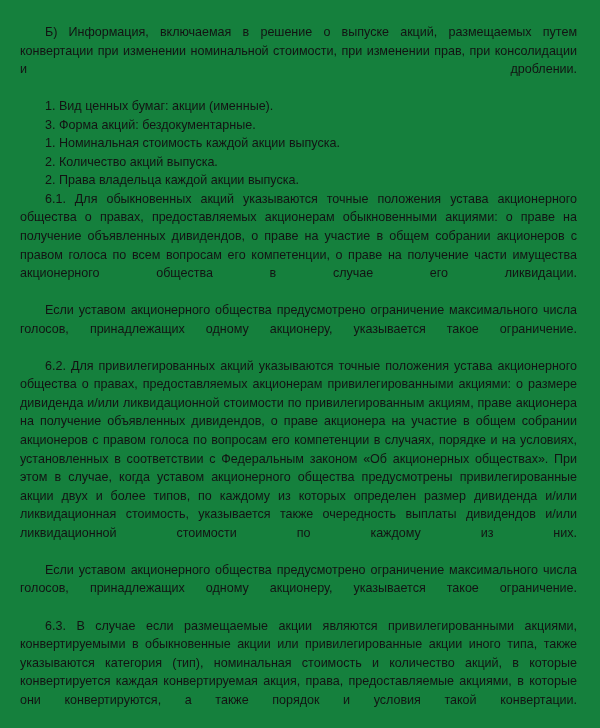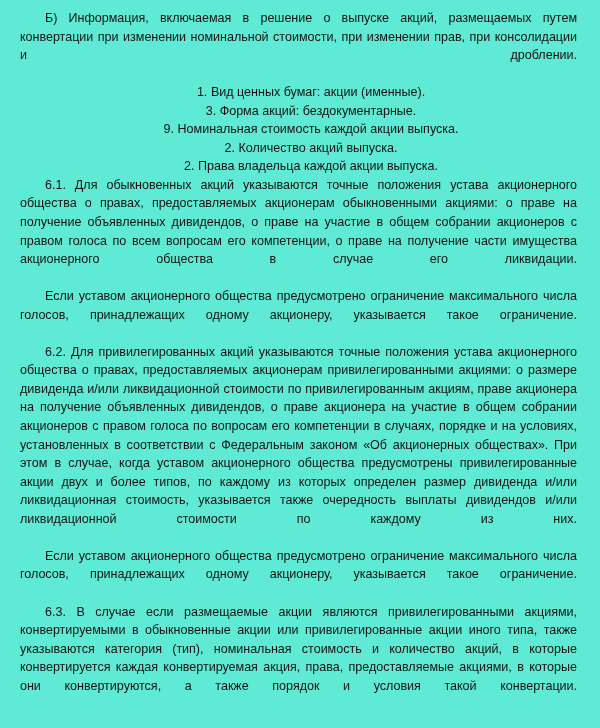--- a/index.html
+++ b/index.html
@@ -13,22 +13,22 @@
     background: #ffffff;
     font-family: "Liberation Sans", "DejaVu Sans", sans-serif;
     color: #131313;
     overflow: hidden;
   }
 
   #page {
     width: 600px;
     height: 728px;
     box-sizing: border-box;
-    padding: 9px 23px 0 20px;
-    background: #5eead4;
+    padding: 23px 23px 0 20px;
+    background: #15803d;
     position: relative;
   }
 
   .doc-body {
     font-size: 12.55px;
     line-height: 18.55px;
     text-align: justify;
     text-justify: inter-word;
     letter-spacing: -0.02px;
     word-spacing: 0.1px;
@@ -41,21 +41,21 @@
     padding: 0;
     text-indent: 25px;
     text-align: justify;
   }
 
   
   p.item {
     margin: 0;
     padding: 0;
     text-indent: 25px;
-    text-align: center;
+    text-align: left;
   }
 
   
   p.para::after {
     content: "";
     display: inline-block;
     width: 100%;
   }
   p.para {
     
@@ -63,21 +63,21 @@
   }
 </style>
 </head>
 <body>
 
 <div id="page">
   <div class="doc-body" id="doc-body">
       <p class="para">Б) Информация, включаемая в решение о выпуске акций, размещаемых путем конвертации при изменении номинальной стоимости, при изменении прав, при консолидации и дроблении.</p>
       <p class="item">1. Вид ценных бумаг: акции (именные).</p>
       <p class="item">3. Форма акций: бездокументарные.</p>
-      <p class="item">9. Номинальная стоимость каждой акции выпуска.</p>
+      <p class="item">1. Номинальная стоимость каждой акции выпуска.</p>
       <p class="item">2. Количество акций выпуска.</p>
       <p class="item">2. Права владельца каждой акции выпуска.</p>
       <p class="para">6.1. Для обыкновенных акций указываются точные положения устава акционерного общества о правах, предоставляемых акционерам обыкновенными акциями: о праве на получение объявленных дивидендов, о праве на участие в общем собрании акционеров с правом голоса по всем вопросам его компетенции, о праве на получение части имущества акционерного общества в случае его ликвидации.</p>
       <p class="para">Если уставом акционерного общества предусмотрено ограничение максимального числа голосов, принадлежащих одному акционеру, указывается такое ограничение.</p>
       <p class="para">6.2. Для привилегированных акций указываются точные положения устава акционерного общества о правах, предоставляемых акционерам привилегированными акциями: о размере дивиденда и/или ликвидационной стоимости по привилегированным акциям, праве акционера на получение объявленных дивидендов, о праве акционера на участие в общем собрании акционеров с правом голоса по вопросам его компетенции в случаях, порядке и на условиях, установленных в соответствии с Федеральным законом «Об акционерных обществах». При этом в случае, когда уставом акционерного общества предусмотрены привилегированные акции двух и более типов, по каждому из которых определен размер дивиденда и/или ликвидационная стоимость, указывается также очередность выплаты дивидендов и/или ликвидационной стоимости по каждому из них.</p>
       <p class="para">Если уставом акционерного общества предусмотрено ограничение максимального числа голосов, принадлежащих одному акционеру, указывается такое ограничение.</p>
       <p class="para">6.3. В случае если размещаемые акции являются привилегированными акциями, конвертируемыми в обыкновенные акции или привилегированные акции иного типа, также указываются категория (тип), номинальная стоимость и количество акций, в которые конвертируется каждая конвертируемая акция, права, предоставляемые акциями, в которые они конвертируются, а также порядок и условия такой конвертации.</p>
     </div>
 </div>
 

